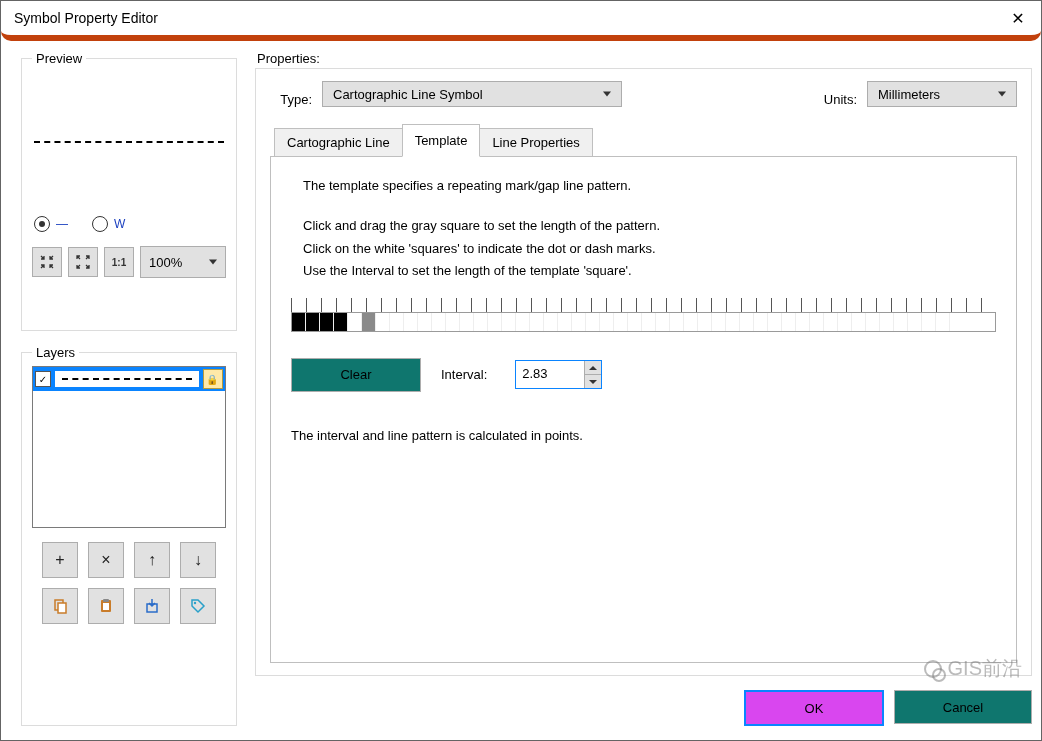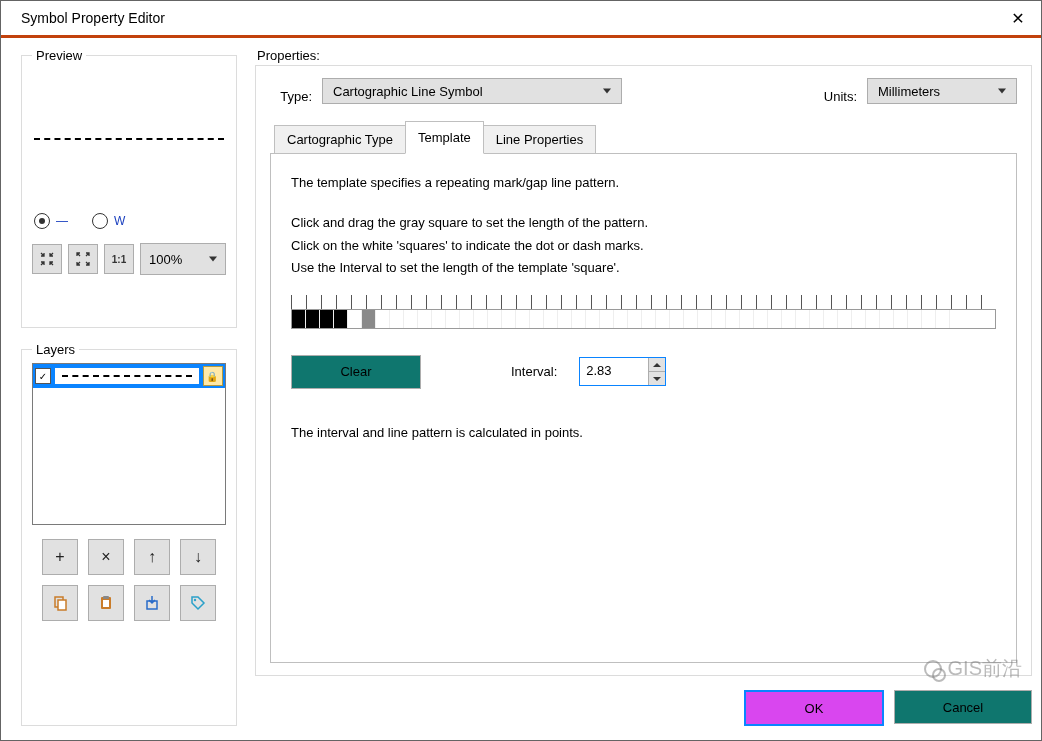--- a/index.html
+++ b/index.html
@@ -16,22 +16,23 @@
     border: 1px solid #646464;
     box-sizing: border-box;
     display: flex;
     flex-direction: column;
     background: #fff;
   }
   .titlebar {
     height: 34px;
     display: flex;
     align-items: center;
-    border-bottom: 3px solid #c2410c;
-    padding: 0 0 0 20px;
+    border-bottom: 6px solid #c2410c;
+    padding: 0 0 0 13px;
+    border-radius: 10px;
   }
   .titlebar .title {
     flex: 1;
     font-size: 14px;
   }
   .titlebar .close {
     width: 46px;
     height: 100%;
     display: flex;
     align-items: center;
@@ -300,21 +301,21 @@
     padding-bottom: 8px;
   }
   .tabpanel {
     border: 1px solid #bfbfbf;
     background: #fff;
     flex: 1;
     padding: 20px 20px;
     box-sizing: border-box;
   }
   .desc { margin-bottom: 14px; line-height: 1.4; }
-  .desc p { margin: 0 0 4px 0; }
+  .desc p { margin: 0 0 4px 12px; }
   .pattern-box {
     margin-top: 4px;
   }
   .ruler {
     height: 18px;
     display: flex;
   }
   .ruler .tick {
     width: 14px;
     border-left: 1px solid #555;
@@ -348,22 +349,21 @@
     background: #0f766e;
     display: flex;
     align-items: center;
     justify-content: center;
     padding: 0 14px;
     font-size: 13px;
   }
   .interval-ctrl {
     display: flex;
     align-items: center;
-    gap: 22px;
-    margin-left: 70px;
+    gap: 28px;
   }
   .spinner {
     display: flex;
     border: 1px solid #0a84ff;
   }
   .spinner input {
     width: 56px;
     height: 24px;
     border: none;
     padding: 0 6px;
@@ -554,21 +554,21 @@
             </div>
             <div class="spacer"></div>
             <div>Units:</div>
             <div class="dropdown units-dd">
               <span>Millimeters</span>
             </div>
           </div>
 
           <div class="tabs-wrap">
             <div class="tabstrip">
-              <div class="tab">Cartographic Type</div>
+              <div class="tab">Cartographic Line</div>
               <div class="tab active">Template</div>
               <div class="tab">Line Properties</div>
             </div>
 
             <div class="tabpanel">
               <div class="desc">
                 <p>The template specifies a repeating mark/gap line pattern.</p>
                 <br>
                 <p>Click and drag the gray square to set the length of the pattern.</p>
                 <p>Click on the white 'squares' to indicate the dot or dash marks.</p>

